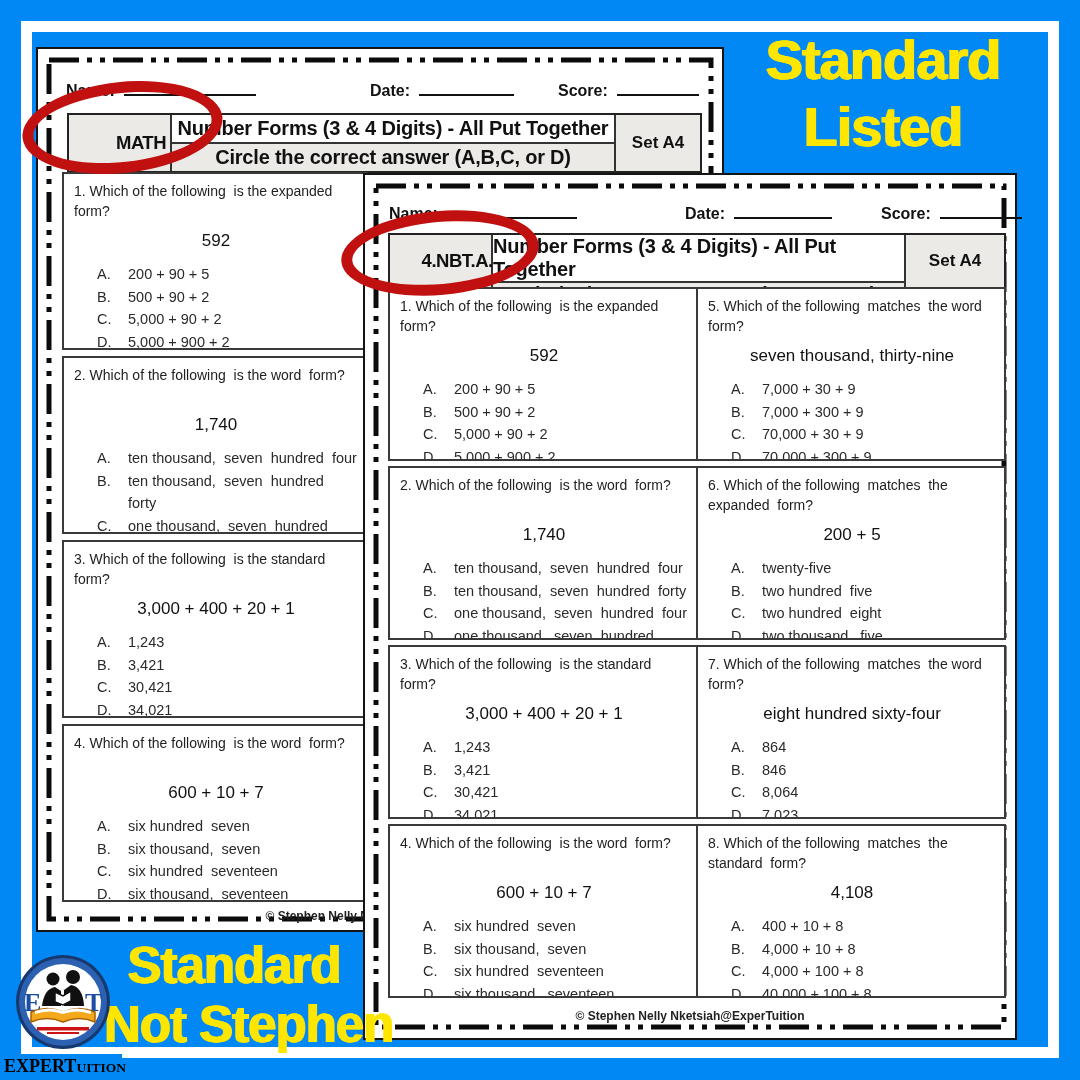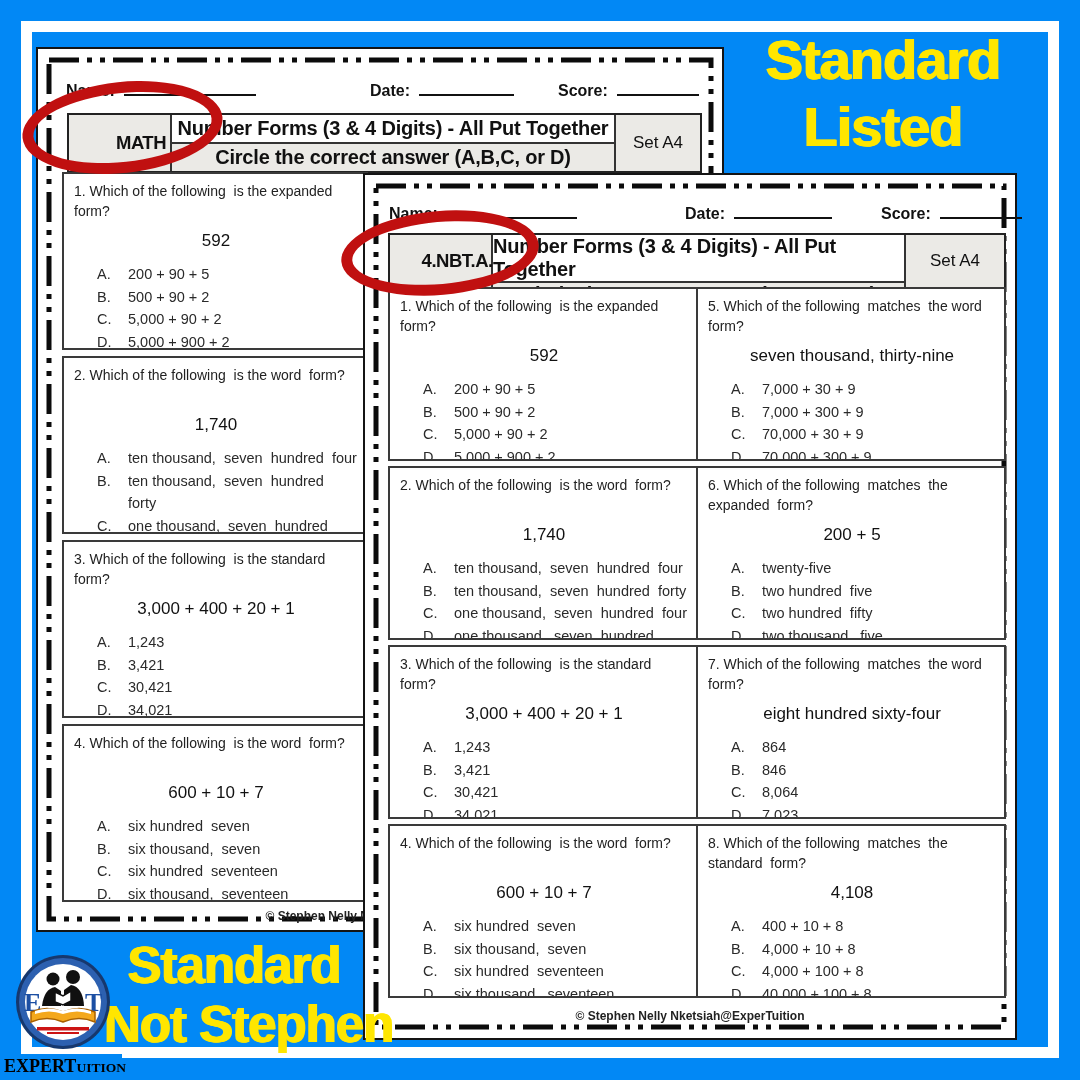--- a/index.html
+++ b/index.html
@@ -22,21 +22,21 @@
   
   .htable{position:absolute;display:flex;border:2px solid #222;background:#fff;box-sizing:border-box;}
   .hcell{box-sizing:border-box;display:flex;align-items:center;justify-content:center;}
   .hcell.std{width:103px;background:#ebeae6;border-right:2px solid #333;
              font-weight:bold;font-size:18.5px;letter-spacing:-0.5px;color:#111;padding-left:43px;}
   .hmid{flex:1;display:flex;flex-direction:column;}
   .hrow{flex:1;display:flex;align-items:center;justify-content:center;
         font-weight:bold;font-size:20px;letter-spacing:-0.2px;color:#111;}
   .hrow.r1{background:#ffffff;border-bottom:2px solid #333;}
   .hrow.r2{background:#ebeae6;}
-  .hcell.set{background:#ebeae6;border-left:2px solid #333;font-weight:normal;font-size:17px;color:#111;}
+  .hcell.set{background:#ebeae6;border-left:2px solid #333;font-weight:bold;font-size:17px;color:#111;}
   
   .qcol{position:absolute;}
   .qbox{box-sizing:border-box;border:2px solid #3a3a3a;background:#fff;
         padding:7px 8px 0 10px;margin-bottom:6px;overflow:hidden;}
   #back-questions .qbox{width:306px;height:178px;}
   .frow{display:flex;margin-bottom:5px;border:2px solid #3a3a3a;box-sizing:border-box;height:174px;background:#fff;}
   .frow .qbox{border:none;margin:0;width:310px;height:100%;}
   .frow .qbox:first-child{border-right:2px solid #3a3a3a;}
   .frow .qbox:last-child{width:308px;}
   .q-text{font-size:14px;line-height:20px;color:#222;white-space:pre-wrap;min-height:41px;}
@@ -293,21 +293,21 @@
               <div class="opt">
                 <span class="opt-letter">A.</span>
                 <span class="opt-text">twenty-five</span>
               </div>
               <div class="opt">
                 <span class="opt-letter">B.</span>
                 <span class="opt-text">two hundred  five</span>
               </div>
               <div class="opt">
                 <span class="opt-letter">C.</span>
-                <span class="opt-text">two hundred  fifty</span>
+                <span class="opt-text">two hundred  eight</span>
               </div>
               <div class="opt">
                 <span class="opt-letter">D.</span>
                 <span class="opt-text">two thousand,  five</span>
               </div>
             </div>
   </div>
         </div>
         <div class="frow">
           <div class="qbox">

